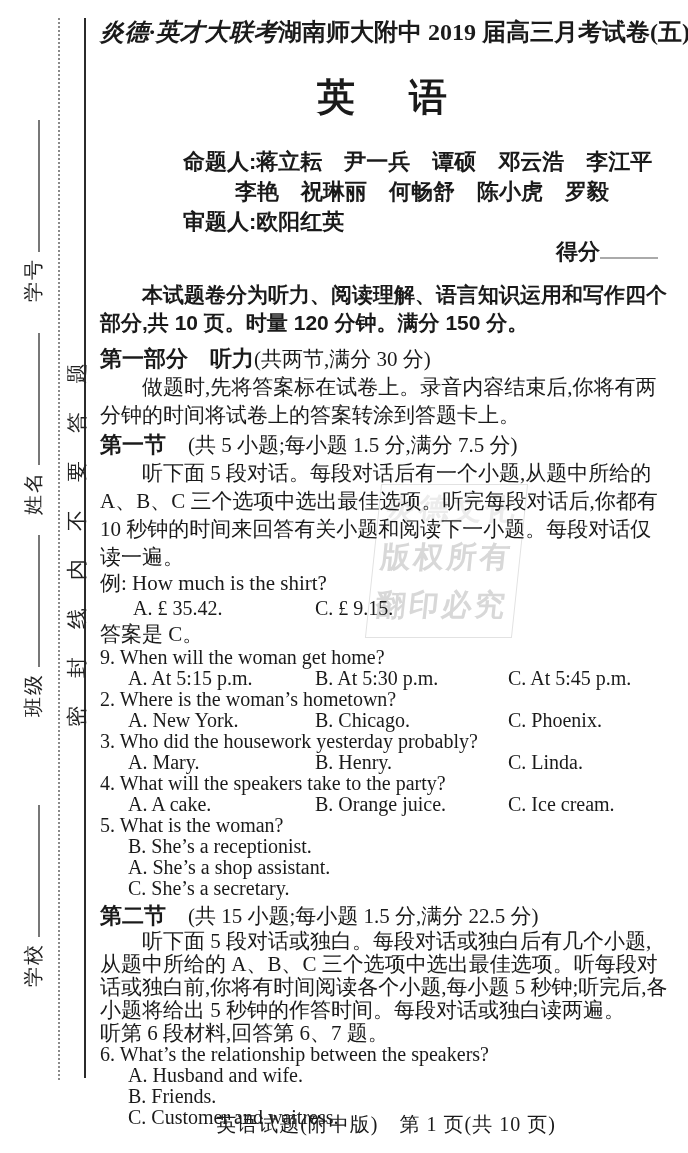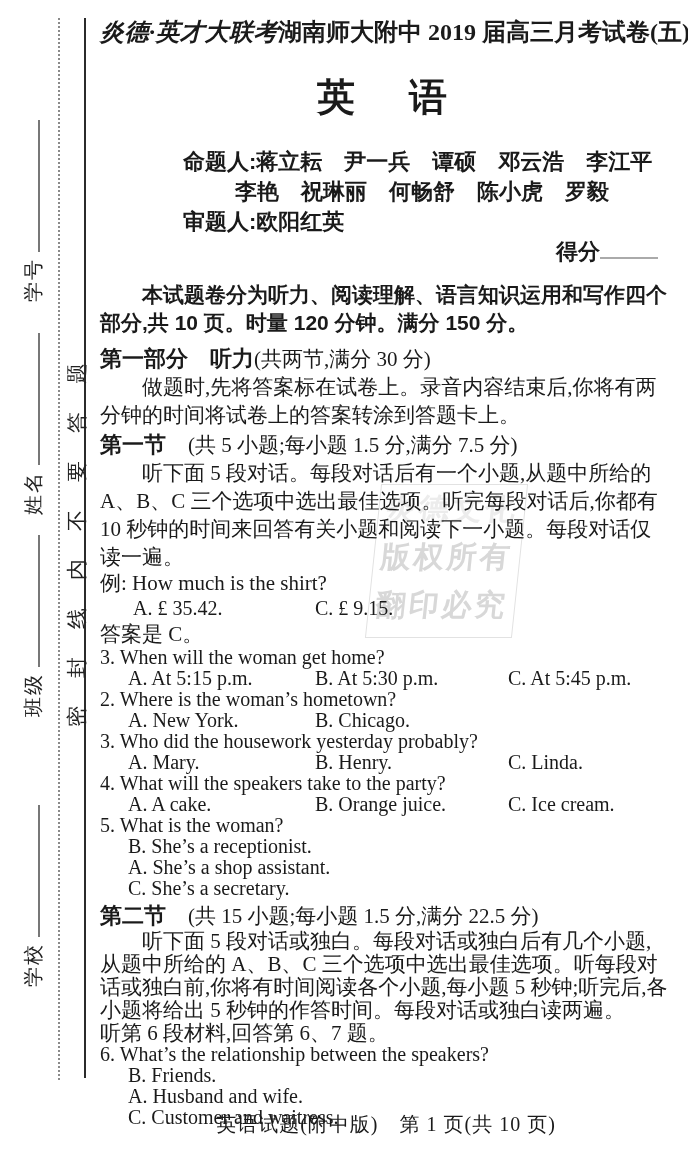--- a/index.html
+++ b/index.html
@@ -119,31 +119,32 @@
 
     <div class="cn-para">听下面 5 段对话。每段对话后有一个小题,从题中所给的 A、B、C 三个选项中选出最佳选项。听完每段对话后,你都有 10 秒钟的时间来回答有关小题和阅读下一小题。每段对话仅读一遍。</div>
 
     <div class="ex-line">例: How much is the shirt?</div>
     <div class="opt-row">
       <span class="o1">A. £ 35.42.</span>
       <span class="o3">C. £ 9.15.</span>
     </div>
     <div class="answer-line">答案是 C。</div>
 
-    <div class="en-line">3. When will the woman get home?</div>
+    <div class="en-line">9. When will the woman get home?</div>
     <div class="q-opt-row">
       <span class="o1">A. At 5:15 p.m.</span>
       <span class="o2">B. At 5:30 p.m.</span>
       <span class="o3">C. At 5:45 p.m.</span>
     </div>
 
     <div class="en-line">2. Where is the woman’s hometown?</div>
     <div class="q-opt-row">
       <span class="o1">A. New York.</span>
       <span class="o2">B. Chicago.</span>
+      <span class="o3">C. Phoenix.</span>
     </div>
 
     <div class="en-line">3. Who did the housework yesterday probably?</div>
     <div class="q-opt-row">
       <span class="o1">A. Mary.</span>
       <span class="o2">B. Henry.</span>
       <span class="o3">C. Linda.</span>
     </div>
 
     <div class="en-line">4. What will the speakers take to the party?</div>
@@ -160,21 +161,21 @@
 
     <div class="heading" style="margin-top:3px;">
       <span class="hd-bold">第二节</span>　<span class="hd-paren">(共 15 小题;每小题 1.5 分,满分 22.5 分)</span>
     </div>
 
     <div class="cn-para" style="line-height:23px;">听下面 5 段对话或独白。每段对话或独白后有几个小题,从题中所给的 A、B、C 三个选项中选出最佳选项。听每段对话或独白前,你将有时间阅读各个小题,每小题 5 秒钟;听完后,各小题将给出 5 秒钟的作答时间。每段对话或独白读两遍。</div>
 
     <div class="material-note">听第 6 段材料,回答第 6、7 题。</div>
 
     <div class="en-line">6. What’s the relationship between the speakers?</div>
+    <div class="en-opt">A. Husband and wife.</div>
     <div class="en-opt">B. Friends.</div>
-    <div class="en-opt">A. Husband and wife.</div>
     <div class="en-opt">C. Customer and waitress.</div>
 
   </div>
 
   <div class="footer">英语试题(附中版)　第 1 页(共 10 页)</div>
 
 </div>
 
 </body></html>

